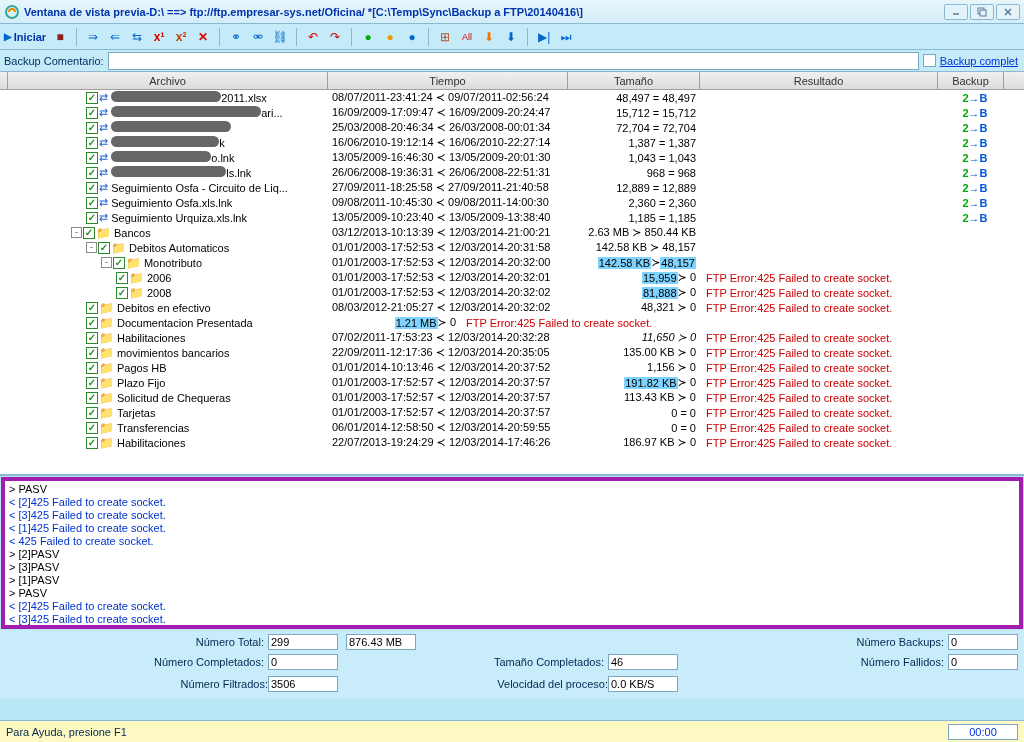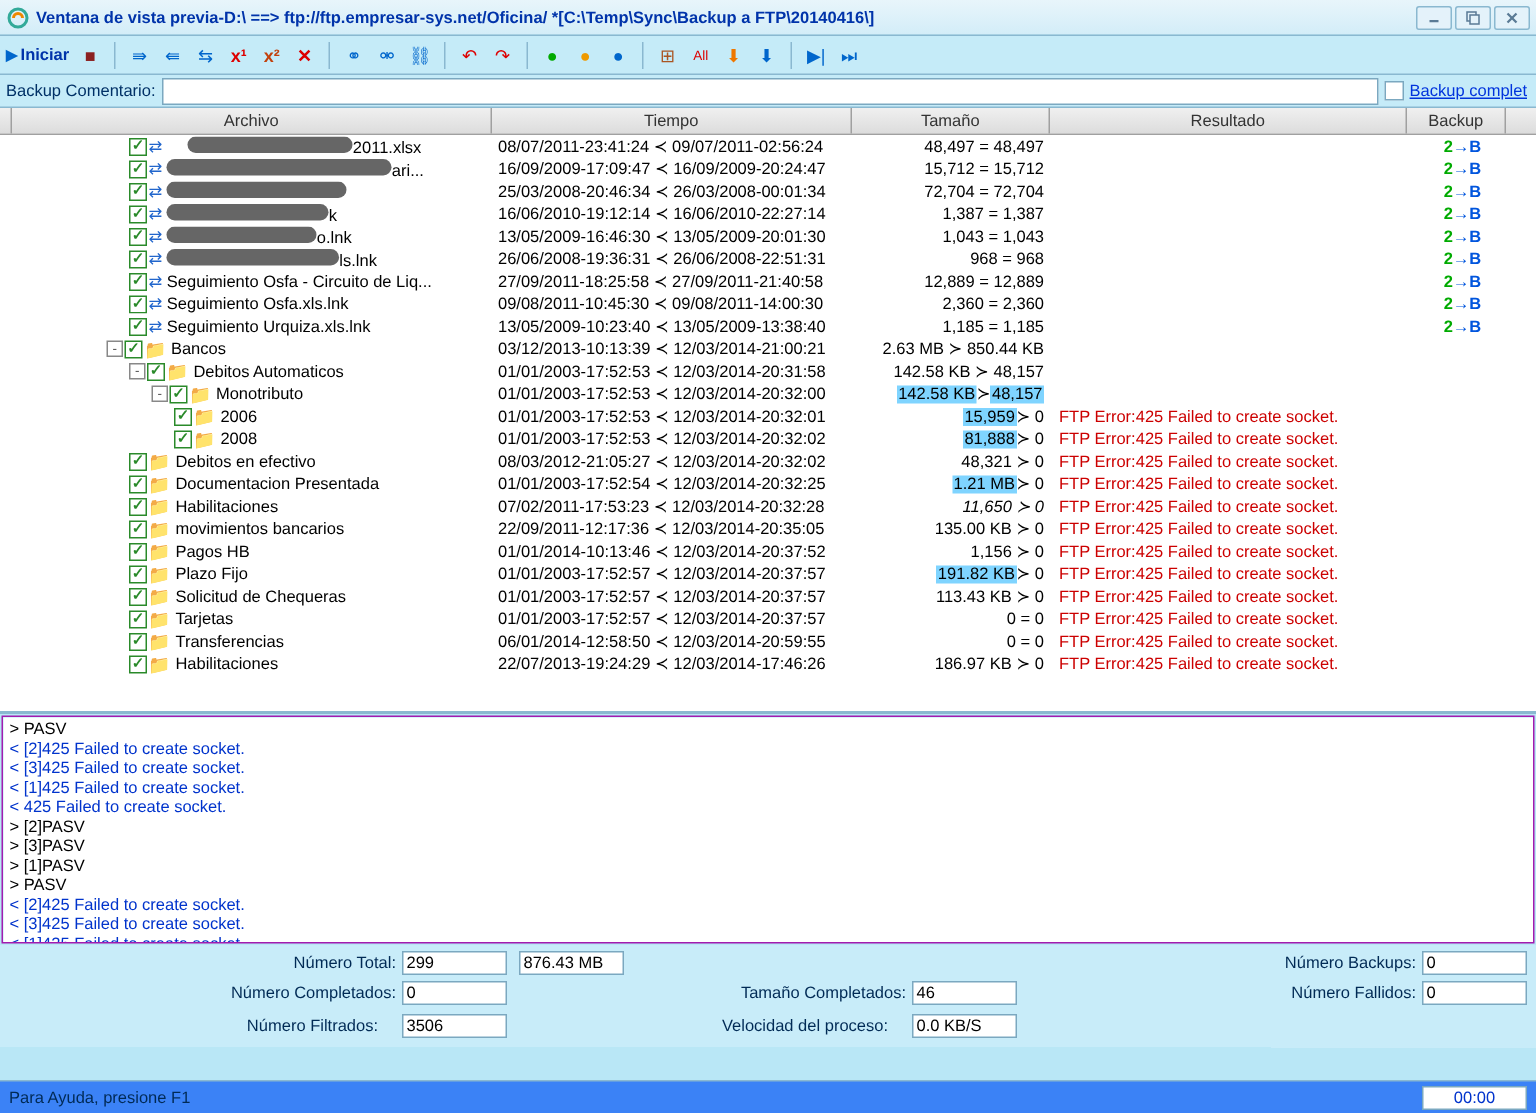--- a/index.html
+++ b/index.html
@@ -37,30 +37,30 @@
 .chk { width:12px; height:12px; border:1px solid #2a8a2a; display:inline-flex; align-items:center; justify-content:center; background:#fff; flex:none;}
 .chk::after { content:"✓"; color:#2a8a2a; font-size:10px; font-weight:bold; line-height:1;}
 .tree-sp { display:inline-block; flex:none;}
 .expander { width:11px; height:11px; border:1px solid #888; display:inline-flex; align-items:center; justify-content:center; font-size:9px; line-height:1; color:#555; flex:none; background:#fff;}
 .fldr { color:#e6c050; font-size:12px;}
 .fileico { color:#2266cc; font-size:11px;}
 .redact { background:#666; border-radius:6px; height:11px; display:inline-block;}
 .sz-hl { background:#7fd4ff; padding:0 1px;}
 .sep-lt { color:#000;}
 .err { color:#cc0000;}
-.log-pane { height:152px; background:#fff; border:1px solid #a21caf; margin:1px; overflow:auto; padding:2px 4px; line-height:13px;}
+.log-pane { height:152px; background:#fff; border:4px solid #a21caf; margin:1px; overflow:auto; padding:2px 4px; line-height:13px;}
 .log-line { white-space:nowrap;}
 .log-blue { color:#0033cc;}
 .stats-pane { height:46px; background:#c8ecf9; display:flex; padding:4px 6px; gap:8px;}
 .stat-col { flex:1; display:flex; flex-direction:column; gap:4px;}
 .stat-row { display:flex; align-items:center; gap:4px;}
 .stat-lbl { text-align:right; flex:1; color:#002a55;}
 .stat-val { width:70px; height:16px; border:1px solid #7ba8c0; background:#fff; padding:0 2px; display:flex; align-items:center;}
-.stat-row3 { display:flex; align-items:center; gap:16px;}
-.statusbar { position:absolute; bottom:0; left:0; right:0; height:22px; background:#3b82f6; border-top:1px solid #8ab8d0; display:flex; align-items:center; padding:0 6px;}
+.stat-row3 { display:flex; align-items:center; gap:0;}
+.statusbar { position:absolute; bottom:0; left:0; right:0; height:22px; background:#fef9c3; border-top:1px solid #8ab8d0; display:flex; align-items:center; padding:0 6px;}
 .status-text { flex:1; color:#002a55;}
 .status-time { width:70px; height:16px; border:1px solid #7ba8c0; background:#fff; display:flex; align-items:center; justify-content:center; color:#0033cc;}
 </style>
 </head>
 <body>
 
 <div class="titlebar">
   <span class="title-icon">
     <svg viewBox="0 0 16 16" width="16" height="16">
         <circle cx="8" cy="8" r="6" fill="none" stroke="#3a9" stroke-width="2"></circle>
@@ -148,21 +148,21 @@
         <span>Backup</span>
       </div>
   </div>
   <div class="grid-body">
     <div class="grid-body-inner" id="grid-rows">
         <div class="row">
           <div class="col-f" style="width: 328px;">
             <span class="tree-sp" style="width: 85px;"></span>
             <span class="chk"></span>
             <span class="fileico">⇄</span>
-            <span style="margin-left: 16px;"><span class="redact" style="width: 110px;"></span><span>2011.xlsx</span></span>
+            <span style="margin-left: 2px;"><span class="redact" style="width: 110px;"></span><span>2011.xlsx</span></span>
           </div>
           <div class="col-t" style="width: 240px;">08/07/2011-23:41:24<span class="sep-lt"> ≺ </span>09/07/2011-02:56:24</div>
           <div class="col-s" style="width: 132px;">48,497 = 48,497</div>
           <div class="col-r" style="width: 242px;"></div>
           <div class="col-b" style="width: 66px;">
             <span class="bk-ico">
               <span class="g">2</span>
               <span class="b">→B</span>
             </span>
           </div>
@@ -378,21 +378,20 @@
           <div class="col-r" style="width: 242px;"><span class="err">FTP Error:425 Failed to create socket.</span></div>
           <div class="col-b" style="width: 66px;"></div>
         </div>
         <div class="row">
           <div class="col-f" style="width: 328px;">
             <span class="tree-sp" style="width: 85px;"></span>
             <span class="chk"></span>
             <span class="fldr">📁</span>
             <span style="margin-left: 2px;">Documentacion Presentada</span>
           </div>
-          <div class="col-t" style="width: 240px;">01/01/2003-17:52:54<span class="sep-lt"> ≺ </span>12/03/2014-20:32:25</div>
           <div class="col-s" style="width: 132px;"><span class="sz-hl">1.21 MB</span> ≻ 0</div>
           <div class="col-r" style="width: 242px;"><span class="err">FTP Error:425 Failed to create socket.</span></div>
           <div class="col-b" style="width: 66px;"></div>
         </div>
         <div class="row">
           <div class="col-f" style="width: 328px;">
             <span class="tree-sp" style="width: 85px;"></span>
             <span class="chk"></span>
             <span class="fldr">📁</span>
             <span style="margin-left: 2px;">Habilitaciones</span>

